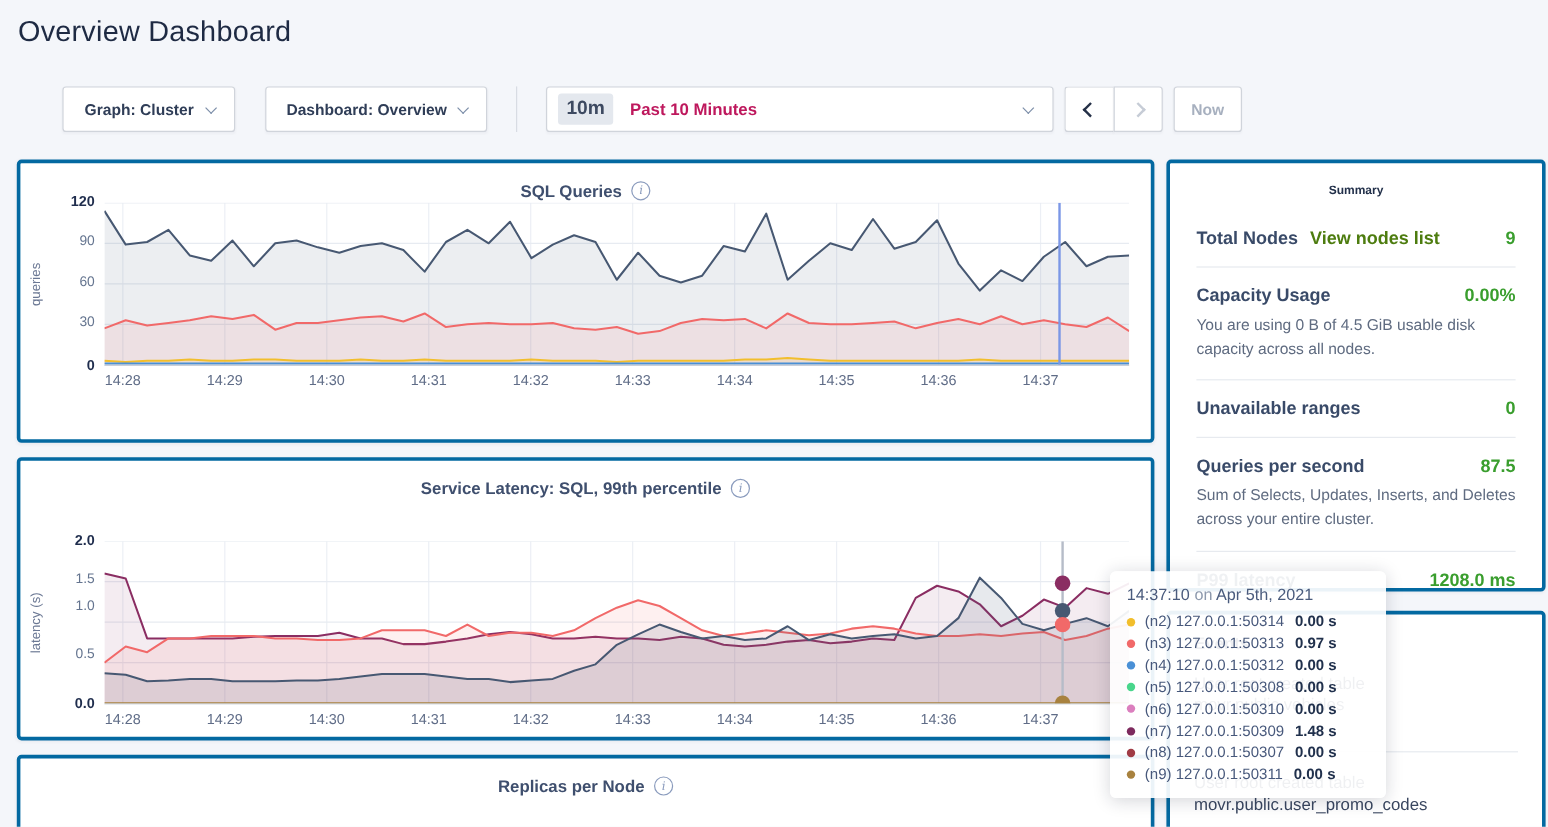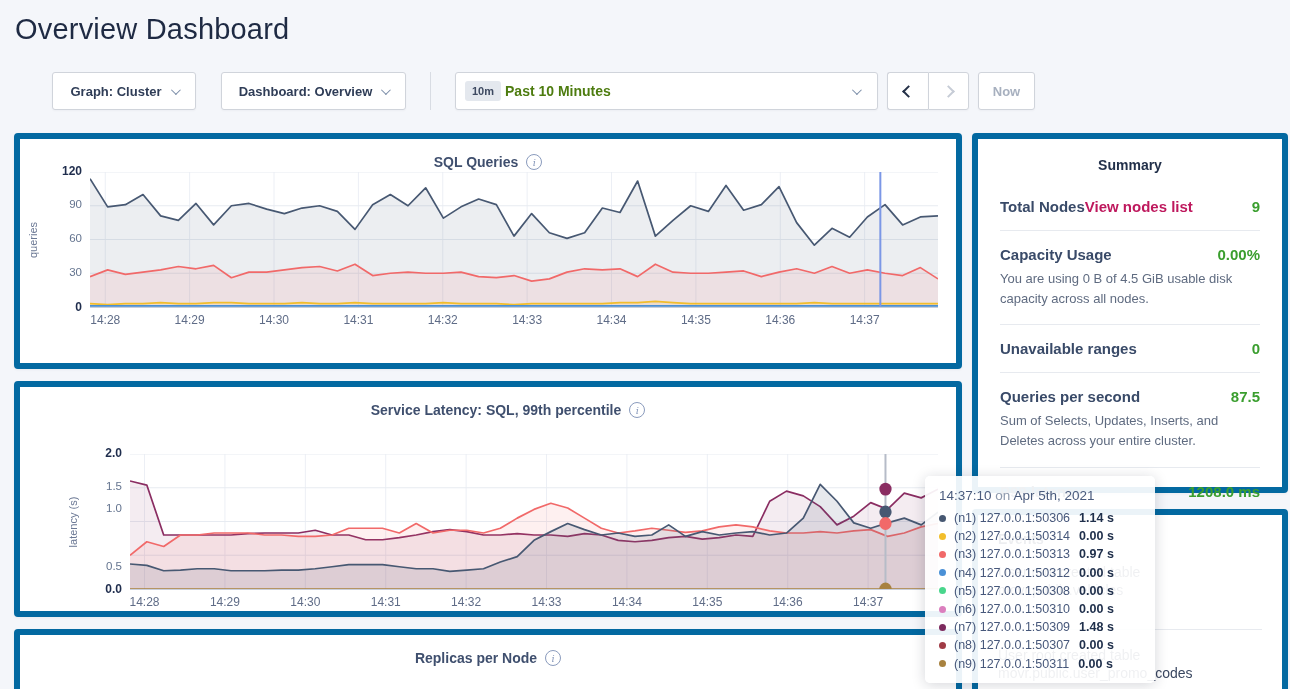--- a/index.html
+++ b/index.html
@@ -5,55 +5,55 @@
   * { margin:0; padding:0; box-sizing:border-box; }
   html,body { width:1290px; height:689px; overflow:hidden; }
   body {
     background:#f4f6fa;
     font-family:"Liberation Sans", sans-serif;
     position:relative;
     color:#2c3850;
   }
   .page-title {
     position:absolute; left:15px; top:13px;
-    font-size:29px; font-weight:500; color:#1e2a43; letter-spacing:.2px;
+    font-size:24px; font-weight:500; color:#1e2a43; letter-spacing:.2px;
   }
   
   .controls { position:absolute; left:15px; top:67px; height:48px; display:flex; align-items:center;padding-left:37px; }
   .btn {
     height:38px; background:#fff; border:1px solid #d0d4db; border-radius:3px;
     display:flex; align-items:center; justify-content:center; gap:9px;
     font-size:13px; font-weight:700; color:#2f3d57; cursor:pointer;
     box-shadow:0 1px 2px rgba(40,50,70,.04);
   }
   .chev { width:7px; height:7px; border-right:1.8px solid #7b8da8; border-bottom:1.8px solid #7b8da8; transform:rotate(45deg) translateY(-2px); }
   .dd-graph { width:144px; }
   .dd-dashboard { width:185px; margin-left:25px; }
   .vdivider { width:1px; height:38px; background:#d8dce3; margin-left:24px; }
   .time-picker { width:423px; margin-left:24px; justify-content:flex-start; padding:0 18px 0 9px; gap:0; }
-  .time-badge { background:#e4e8ee; color:#3e4a61; font-size:11px; font-weight:700; padding:4px 7px; border-radius:3px; }
-  .time-label { font-size:14px; font-weight:700; color:#4d7c0f; margin-left:4px; }
+  .time-badge { background:#e4e8ee; color:#3e4a61; font-size:16px; font-weight:700; padding:4px 7px; border-radius:3px; }
+  .time-label { font-size:14px; font-weight:700; color:#be185d; margin-left:14px; }
   .time-picker .chev { margin-left:auto; }
   .arrow-group { display:flex; margin-left:9px; }
   .arrow-btn { width:41px; border-radius:0; }
   .arrow-btn.first { border-radius:3px 0 0 3px; border-right:none; }
   .arrow-btn.last { border-radius:0 3px 3px 0; }
   .arr { width:9px; height:9px; display:inline-block; }
   .arr-left { border-left:2.5px solid #243047; border-bottom:2.5px solid #243047; transform:rotate(45deg); }
   .arr-right { border-right:2.5px solid #c6ccd6; border-top:2.5px solid #c6ccd6; transform:rotate(45deg); }
   .now-btn { width:57px; margin-left:9px; color:#a7b0bf; }
   
   .left-col { position:absolute; left:14px; top:133px; width:948px; display:flex; flex-direction:column; gap:12px; }
   .card {
-    background:#fff; border:6px solid #0369a1; border-radius:4px;
+    background:#fff; border:3px solid #0369a1; border-radius:4px;
     box-shadow:0 1px 3px rgba(30,40,60,.05);
   }
   .chart-card { padding-top:13px; }
   .chart-card.c1 { height:236px; }
-  .chart-card.c2 { height:236px;padding-left:40px; }
+  .chart-card.c2 { height:236px; }
   .chart-card.c3 { height:150px; }
   .chart-head { display:flex; align-items:center; justify-content:center; gap:8px; height:20px; }
   .chart-title { font-size:14px; font-weight:700; color:#3f4f6e; }
   .info-icon {
     width:16px; height:16px; border:1px solid #8a9bbd; border-radius:50%;
     color:#8a9bbd; font-size:10px; font-family:"DejaVu Serif", serif; font-style:italic;
     display:flex; align-items:center; justify-content:center; cursor:pointer;
   }
   .legend { height:22px; margin:4px 26px 8px 0; display:flex; justify-content:flex-end; align-items:center; gap:22px; }
   .legend-item { display:flex; align-items:center; gap:6px; font-size:11px; color:#5b6578; cursor:pointer; }
@@ -64,26 +64,26 @@
   .axis-unit span { transform:rotate(-90deg); white-space:nowrap; font-size:11px; color:#6b7894; }
   .yticks { grid-column:2; grid-row:1; position:relative; }
   .ytick { position:absolute; right:8px; font-size:11.5px; color:#64748f; }
   .ytick.bold { font-weight:700; color:#1f2d4d; font-size:12px; }
   .plot { grid-column:3; grid-row:1; position:relative; border-bottom:1px solid #c9cfda; }
   .xticks { grid-column:3; grid-row:2; position:relative; }
   .xtick { position:absolute; top:5px; transform:translateX(-50%); font-size:12px; color:#5f6c87; }
   
   .right-col { position:absolute; left:972px; top:133px; width:316px; display:flex; flex-direction:column; gap:16px; }
   .summary-card { height:360px; padding:18px 22px; }
-  .summary-title { text-align:center; font-size:14px; font-weight:700; color:#22304a; margin-bottom:10px; }
+  .summary-title { text-align:center; font-size:10px; font-weight:700; color:#22304a; margin-bottom:10px; }
   .sum-row { padding:15px 0; border-top:1px solid #e7eaef; }
   .sum-row.first { border-top:none; }
   .sum-head { display:flex; align-items:flex-start; }
   .sum-label { font-size:15px; font-weight:800; color:#394a68; }
-  .sum-link { font-size:15px; font-weight:700; color:#be185d; cursor:pointer; }
+  .sum-link { font-size:15px; font-weight:700; color:#4d7c0f; margin-left:10px; cursor:pointer; }
   .sum-value { margin-left:auto; font-size:15px; font-weight:800; color:#3a9e2e; }
   .sum-desc { font-size:13px; color:#5f6b80; line-height:1.55; margin-top:6px; }
   .events-card { height:190px; padding:16px 20px; }
   .events-title { font-size:14px; font-weight:700; color:#22304a; }
   .event-row { font-size:14px; color:#3a4760; line-height:18px; }
   .event-row.r1 { margin-top:16px; padding-bottom:30px; border-bottom:1px solid #e7eaef; }
   .event-row.r2 { padding-top:16px; }
   
   .tooltip {
     position:absolute; left:925px; top:476px; width:230px; z-index:10;
@@ -193,21 +193,21 @@
       <span class="chart-title">Service Latency: SQL, 99th percentile</span>
       <span class="info-icon">i</span>
     </div>
     <div class="legend-spacer"></div>
     <div class="chart-area">
       <div class="axis-unit">
           <span>latency (s)</span>
         </div>
       <div class="yticks" id="yticks-1">
           <div class="ytick bold" style="top: 128px;">0.0</div>
-          <div class="ytick" style="top: 106px;">0.5</div>
+          <div class="ytick" style="top: 88px;">0.5</div>
           <div class="ytick" style="top: 48px;">1.0</div>
           <div class="ytick" style="top: 26px;">1.5</div>
           <div class="ytick bold" style="top: -8px;">2.0</div>
         </div>
       <div class="plot" id="plot-1">
           <svg viewBox="0 0 856 136" preserveAspectRatio="none" style="width: 100%; height: 100%; display: block;">
             <line x1="15.408" y1="0" x2="15.408" y2="136" stroke="#eceff5" stroke-width="1" vector-effect="non-scaling-stroke"></line>
             <line x1="100.58000000000001" y1="0" x2="100.58000000000001" y2="136" stroke="#eceff5" stroke-width="1" vector-effect="non-scaling-stroke"></line>
             <line x1="185.752" y1="0" x2="185.752" y2="136" stroke="#eceff5" stroke-width="1" vector-effect="non-scaling-stroke"></line>
             <line x1="270.924" y1="0" x2="270.924" y2="136" stroke="#eceff5" stroke-width="1" vector-effect="non-scaling-stroke"></line>
@@ -318,25 +318,20 @@
 </div>
 
 <div class="tooltip">
   <div class="tt-head">
     <span>14:37:10</span>
     <span class="tt-on">on</span>
     <span>Apr 5th, 2021</span>
   </div>
   <div id="tt-rows">
       <div class="tt-row">
-        <span class="tt-dot" style="background: rgb(71, 88, 114);"></span>
-        <span>(n1) 127.0.0.1:50306</span>
-        <span class="tt-val">1.14 s</span>
-      </div>
-      <div class="tt-row">
         <span class="tt-dot" style="background: rgb(242, 190, 44);"></span>
         <span>(n2) 127.0.0.1:50314</span>
         <span class="tt-val">0.00 s</span>
       </div>
       <div class="tt-row">
         <span class="tt-dot" style="background: rgb(241, 105, 105);"></span>
         <span>(n3) 127.0.0.1:50313</span>
         <span class="tt-val">0.97 s</span>
       </div>
       <div class="tt-row">

